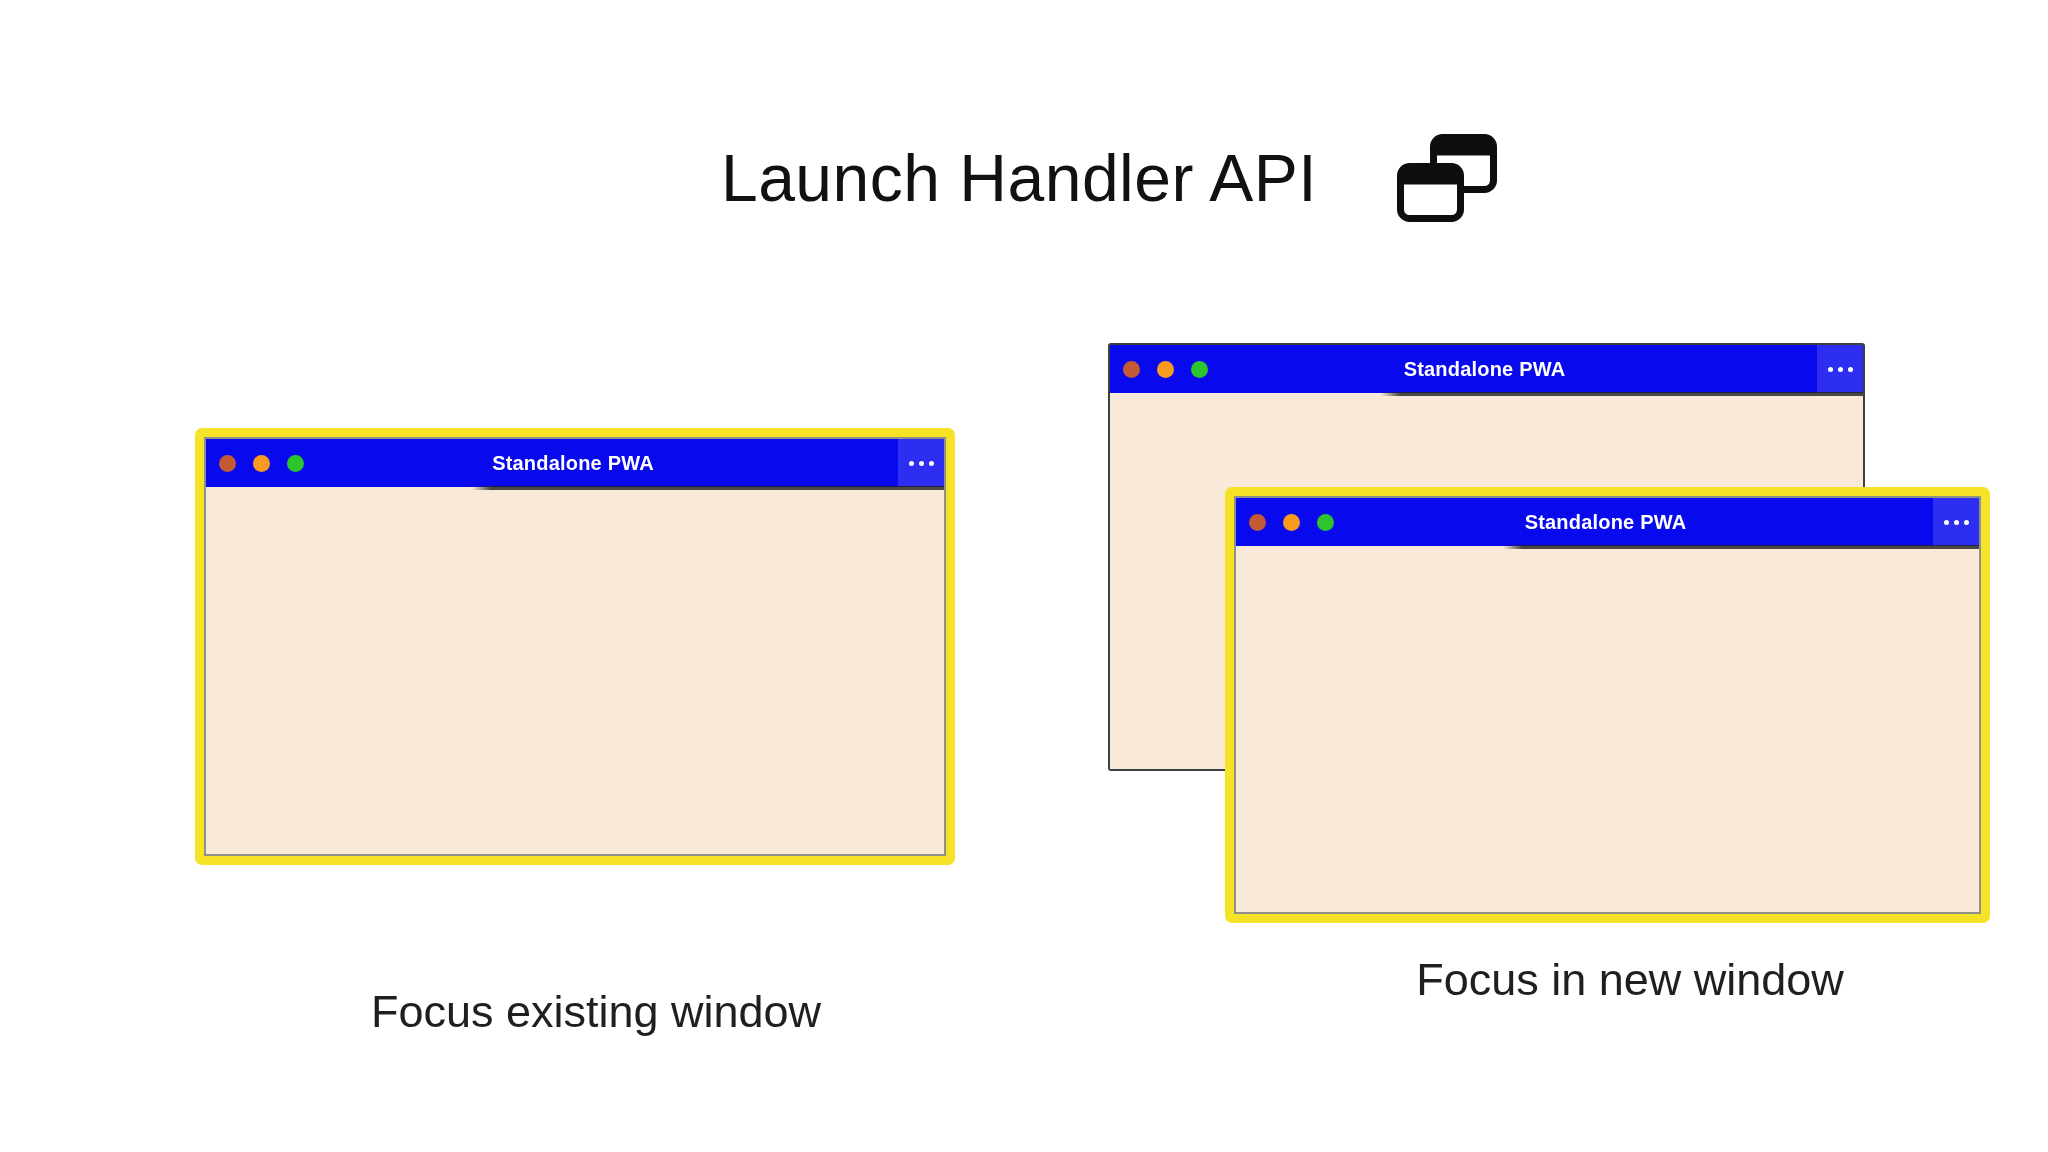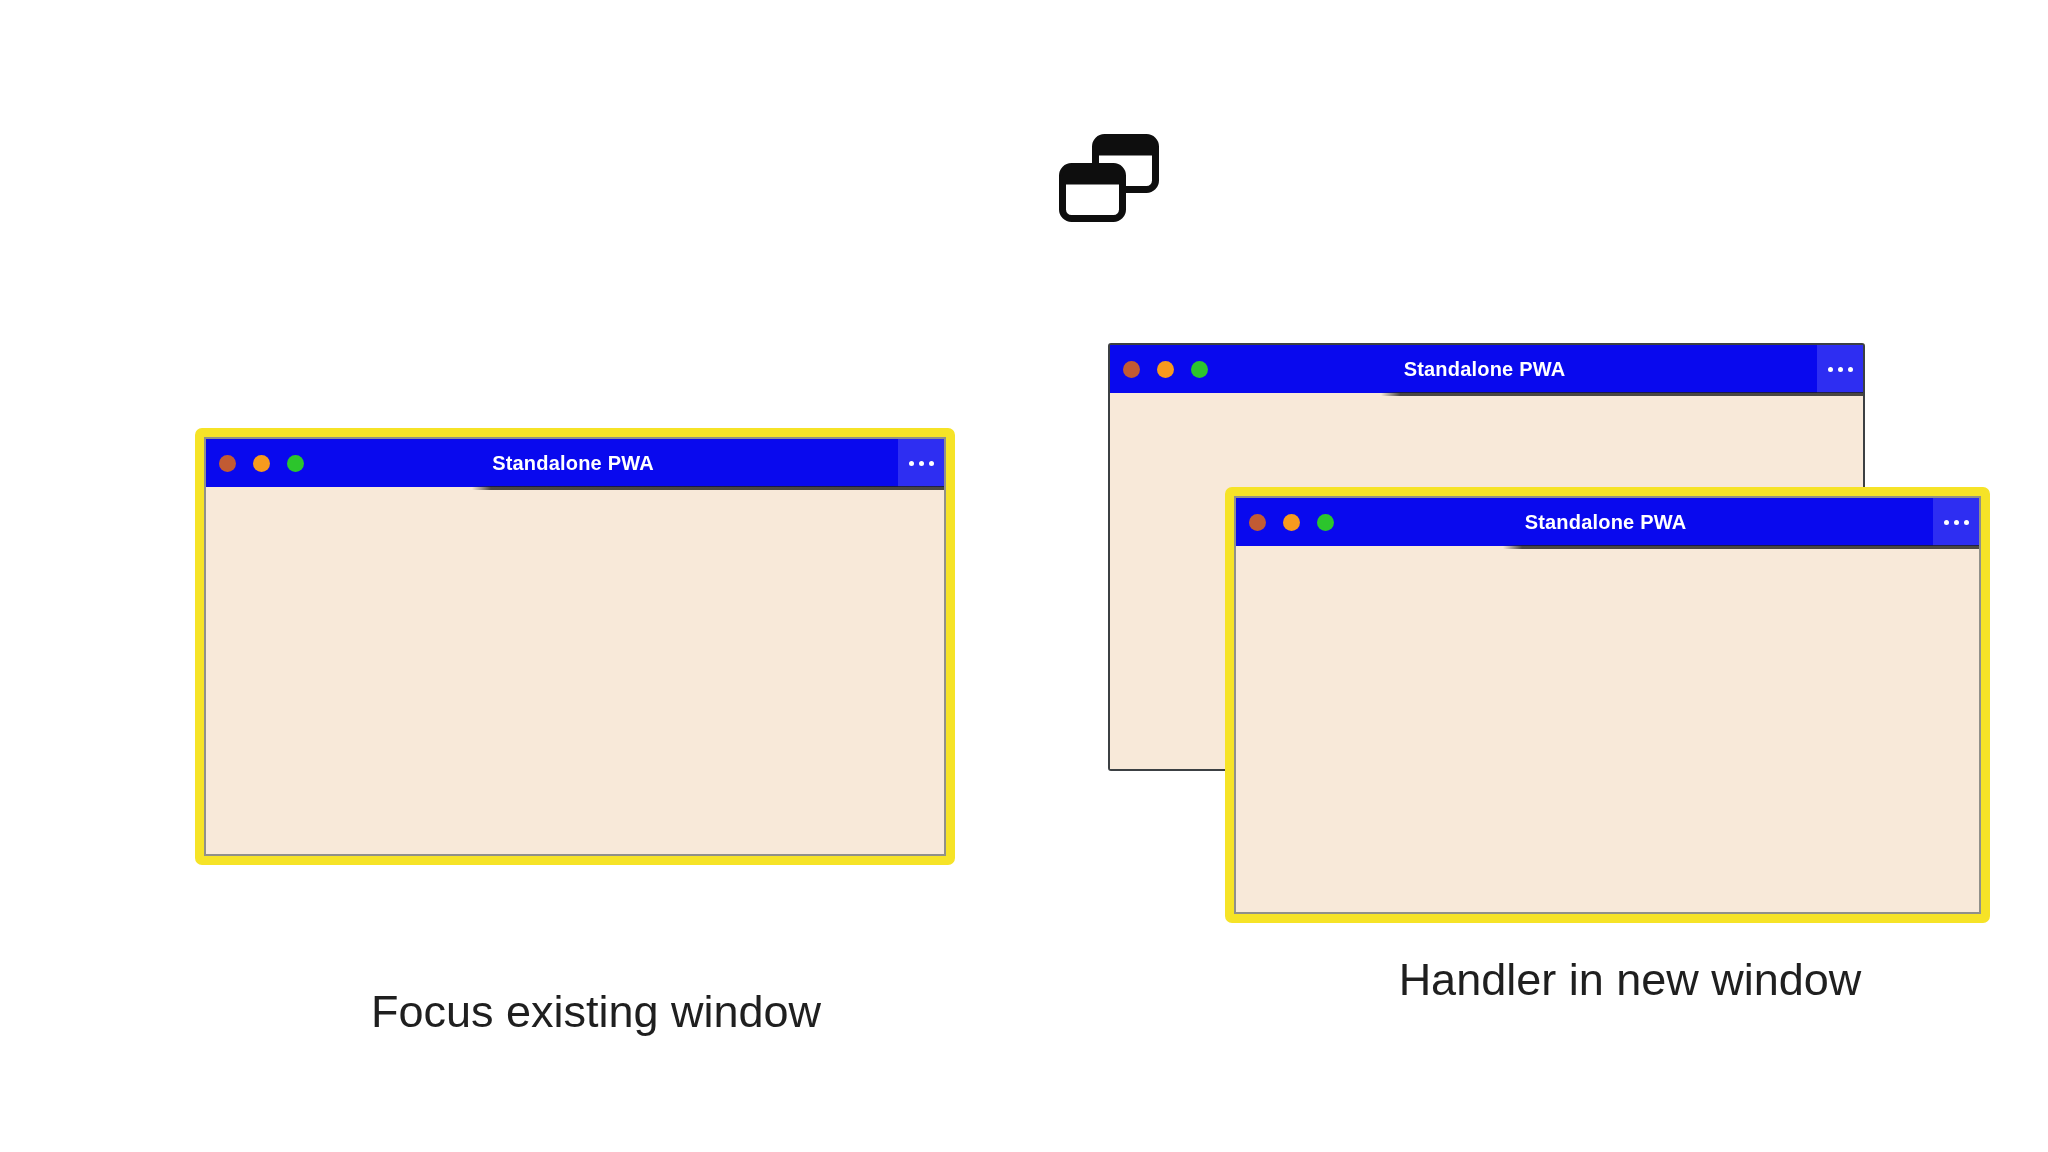--- a/index.html
+++ b/index.html
@@ -79,20 +79,21 @@
   }
   .caption-left{left:296px;width:600px;margin-top:32px;}
   .caption-right{left:1330px;width:600px;}
 </style>
 </head>
 <body>
 
 <div class="canvas">
 
   <div class="header">
+    <div class="page-title">Launch Handler API</div>
     <div class="header-icon">
       <svg width="100" height="88" viewBox="0 0 100 88" xmlns="http://www.w3.org/2000/svg">
         <rect x="36.5" y="3.5" width="60" height="52" rx="9" fill="#ffffff" stroke="#0e0e0e" stroke-width="7"></rect>
         <path d="M36.5 21.5 v-9 a9 9 0 0 1 9 -9 h42 a9 9 0 0 1 9 9 v9 z" fill="#0e0e0e"></path>
         <rect x="3.5" y="32.5" width="60" height="52" rx="9" fill="#ffffff" stroke="#0e0e0e" stroke-width="7"></rect>
         <path d="M3.5 50.5 v-9 a9 9 0 0 1 9 -9 h42 a9 9 0 0 1 9 9 v9 z" fill="#0e0e0e"></path>
       </svg>
     </div>
   </div>
 
@@ -150,15 +151,15 @@
           <span class="mdot"></span>
           <span class="mdot"></span>
         </div>
         <div class="bar-shadow"></div>
       </div>
       <div class="win-body"></div>
     </div>
   </div>
 
   <div class="caption caption-left">Focus existing window</div>
-  <div class="caption caption-right">Handler in new window</div>
+  <div class="caption caption-right">Focus in new window</div>
 
 </div>
 
 </body></html>

